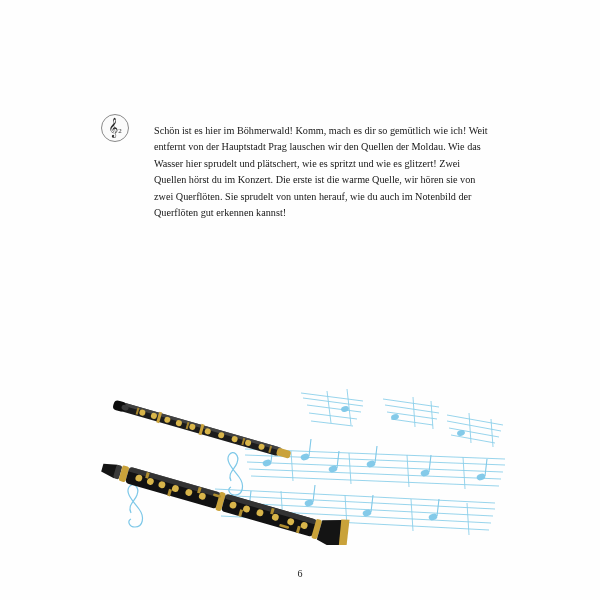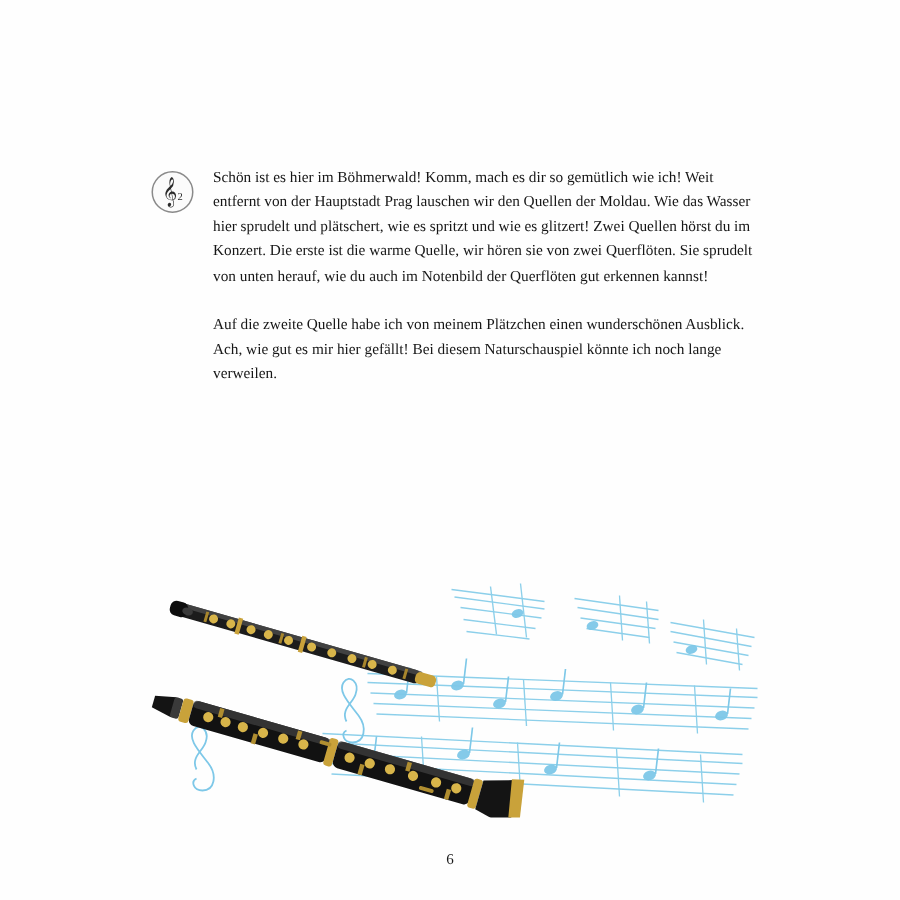--- a/index.html
+++ b/index.html
@@ -54,21 +54,21 @@
     position: absolute;
     left: 142px;
     top: 111px;
     width: 360px;
     font-size: 10.2px;
     line-height: 16.4px;
     text-align: left;
     color: #161616;
   }
   .textblock p {
-    margin: 0;
+    margin: 12px;
   }
   .textblock p.gap {
     margin-top: 16.4px;
   }
 
   
   .illustration {
     position: absolute;
     left: 95px;
     top: 385px;
@@ -96,21 +96,20 @@
 
 <div class="page">
 
   <div class="marker">
     <span class="clef">𝄞</span>
     <span class="num">2</span>
   </div>
 
   <div class="textblock">
     <p>Schön ist es hier im Böhmerwald! Komm, mach es dir so gemütlich wie ich! Weit entfernt von der Hauptstadt Prag lauschen wir den Quellen der Moldau. Wie das Wasser hier sprudelt und plätschert, wie es spritzt und wie es glitzert! Zwei Quellen hörst du im Konzert. Die erste ist die warme Quelle, wir hören sie von zwei Querflöten. Sie sprudelt von unten herauf, wie du auch im Notenbild der Querflöten gut erkennen kannst!</p>
-    <p class="gap">Auf die zweite Quelle habe ich von meinem Plätzchen einen wunderschönen Ausblick. Ach, wie gut es mir hier gefällt! Bei diesem Naturschauspiel könnte ich noch lange verweilen.</p>
   </div>
 
   <div class="illustration">
     <svg width="420" height="160" viewBox="0 0 420 160" xmlns="http://www.w3.org/2000/svg">
 
       <g stroke="#86cde9" fill="none" stroke-width="0.9" opacity="0.95">
 
         <path d="M206 8 L268 16"></path>
         <path d="M208 13 L268 21"></path>
         <path d="M212 20 L266 27"></path>

